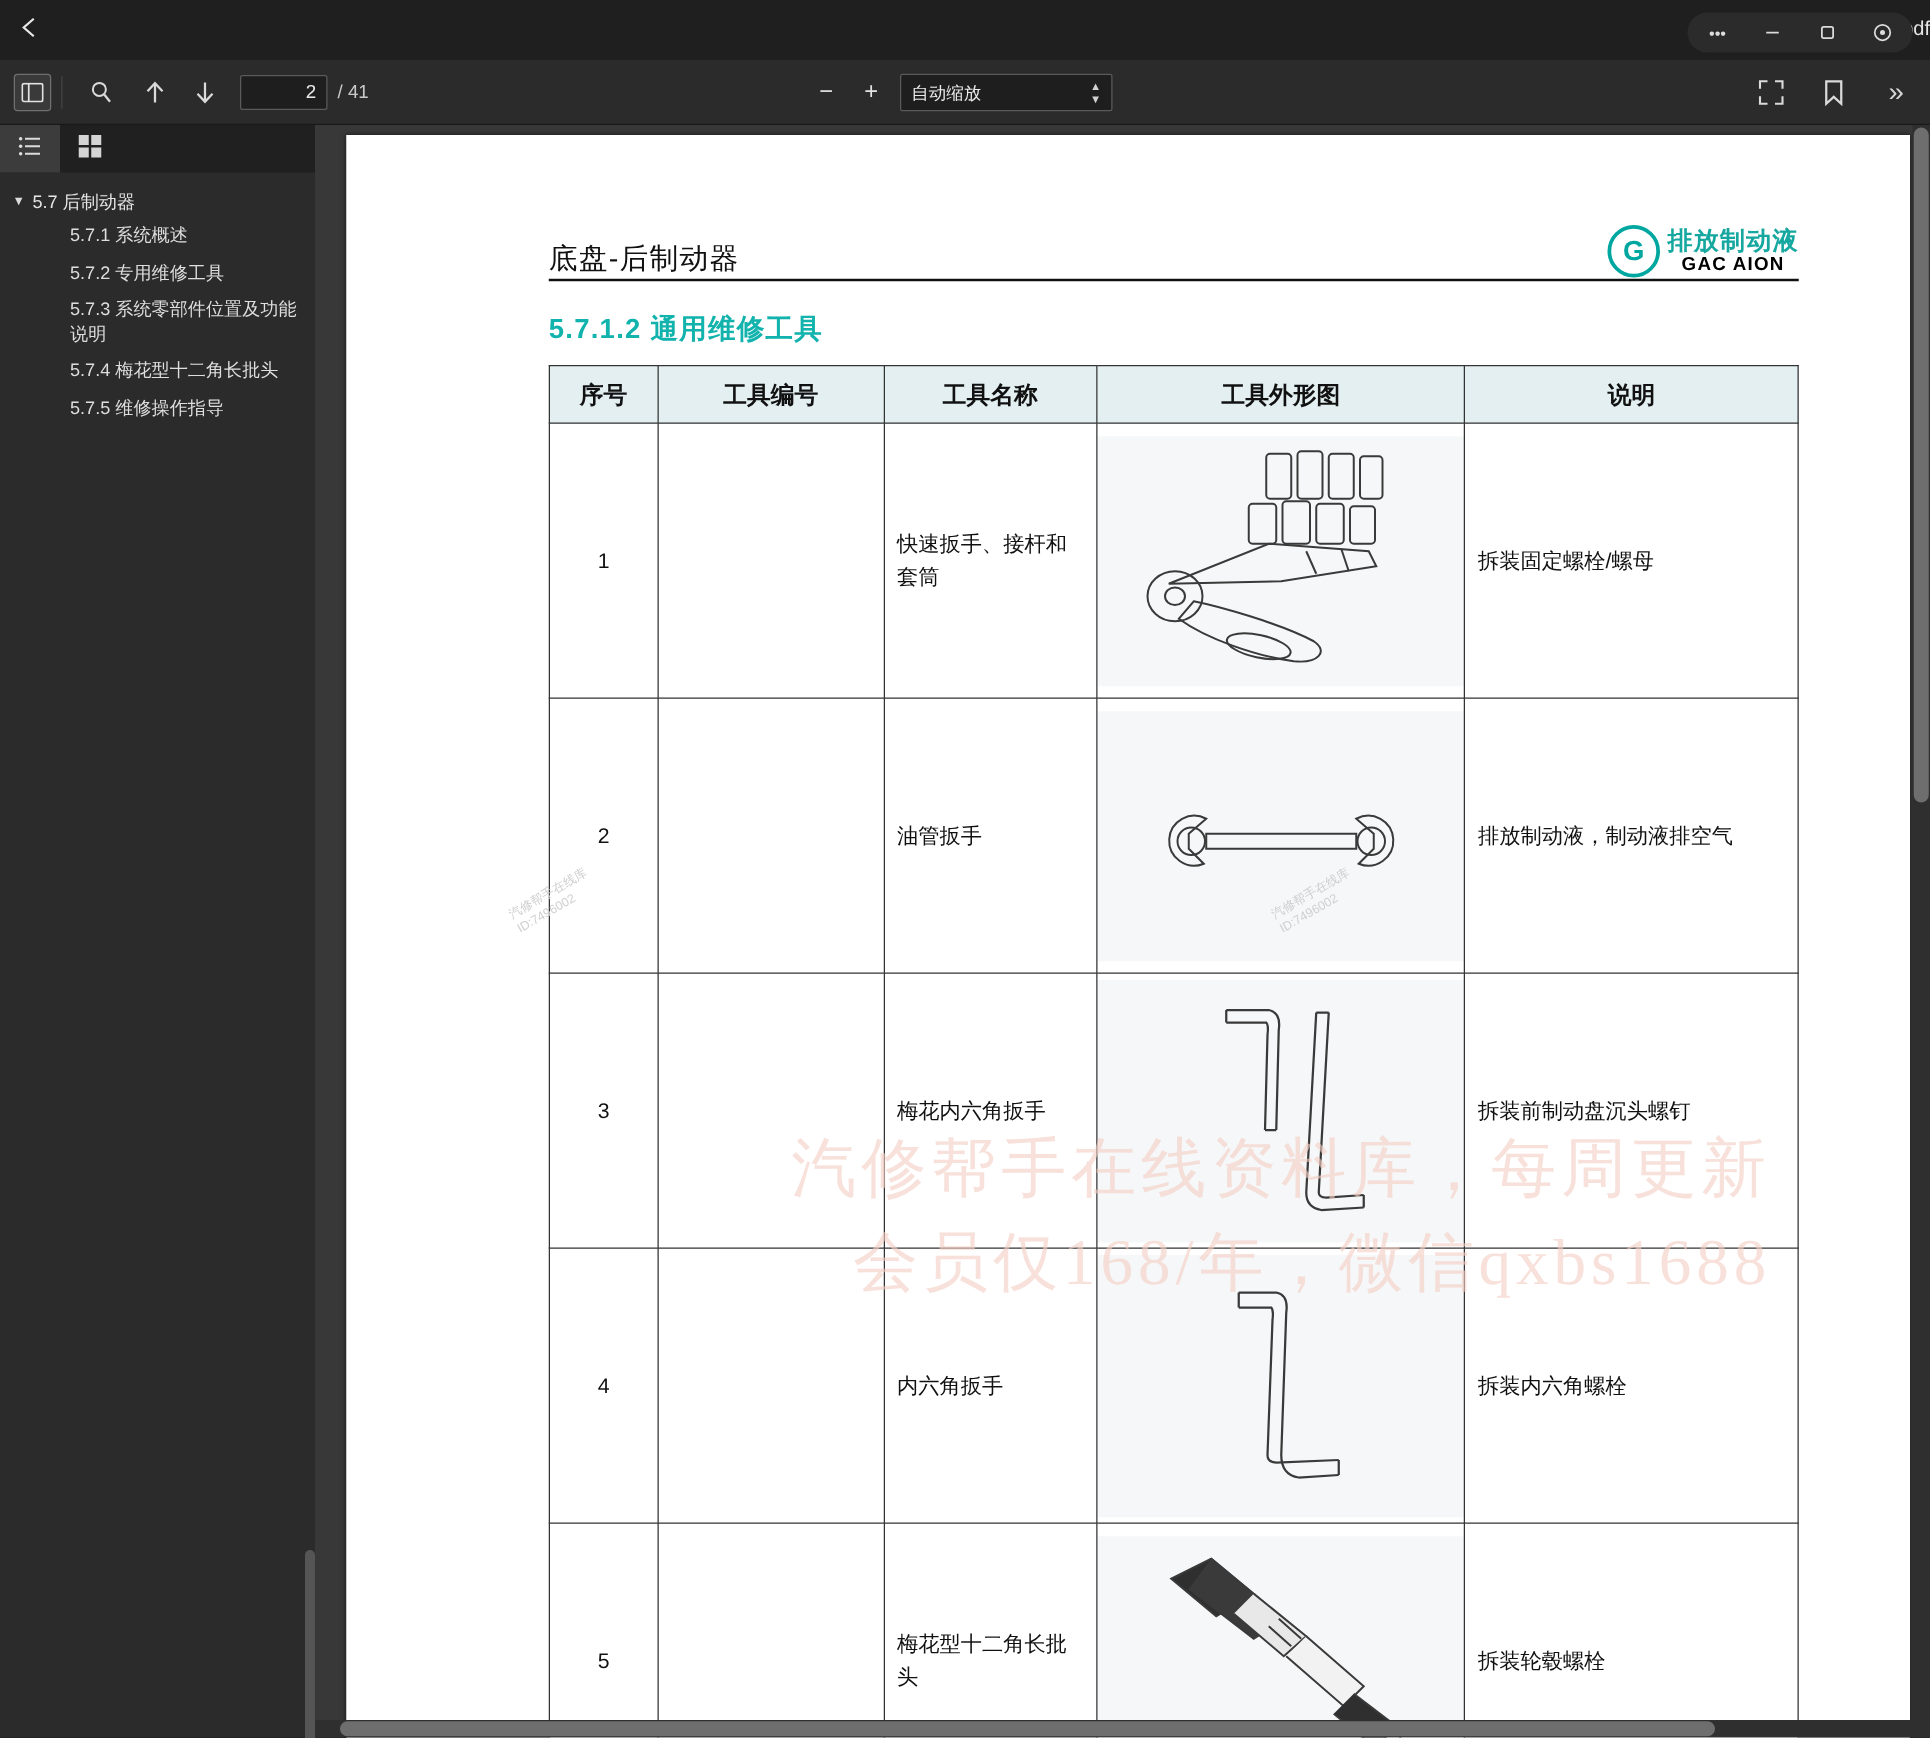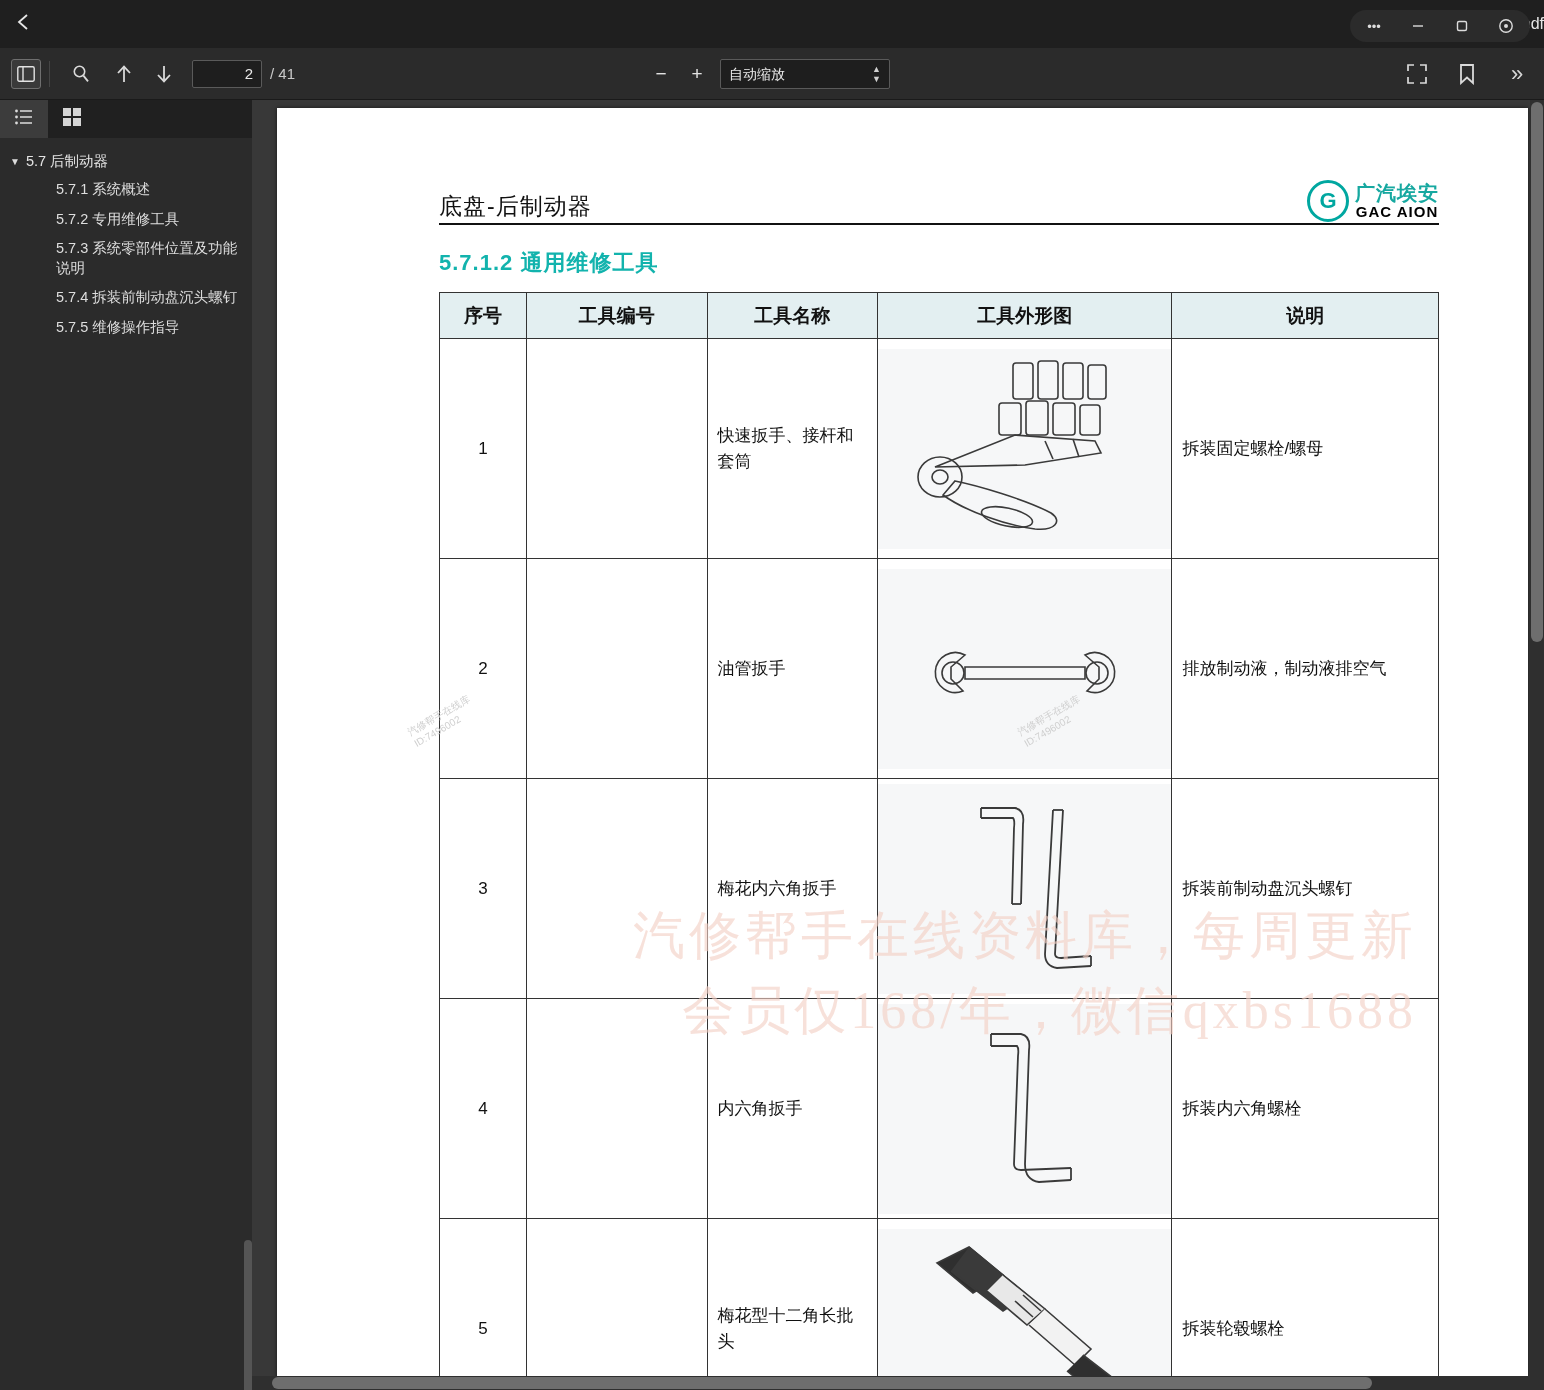--- a/index.html
+++ b/index.html
@@ -297,35 +297,35 @@
   </div>
 
   <div class="outline">
     <div class="outline-root">
       <span class="tri">▼</span>
       <span>5.7 后制动器</span>
     </div>
     <div class="outline-item">5.7.1 系统概述</div>
     <div class="outline-item">5.7.2 专用维修工具</div>
     <div class="outline-item">5.7.3 系统零部件位置及功能说明</div>
-    <div class="outline-item">5.7.4 拆装前制动盘沉头螺钉</div>
+    <div class="outline-item">5.7.4 梅花型十二角长批头</div>
     <div class="outline-item">5.7.5 维修操作指导</div>
   </div>
   <div class="sb-scroll"></div>
 </div>
 
 <div class="viewer">
   <div class="page">
 
     <div class="doc-header">
       <div class="doc-header-title">底盘-后制动器</div>
       <div class="logo">
         <div class="logo-mark">G</div>
         <div class="logo-text">
-          <div class="logo-cn">广汽埃安</div>
+          <div class="logo-cn">排放制动液</div>
           <div class="logo-en">GAC AION</div>
         </div>
       </div>
     </div>
     <div class="hr-line"></div>
 
     <div class="sec-title">5.7.1.2 通用维修工具</div>
 
     <table class="tools">
       <thead>

